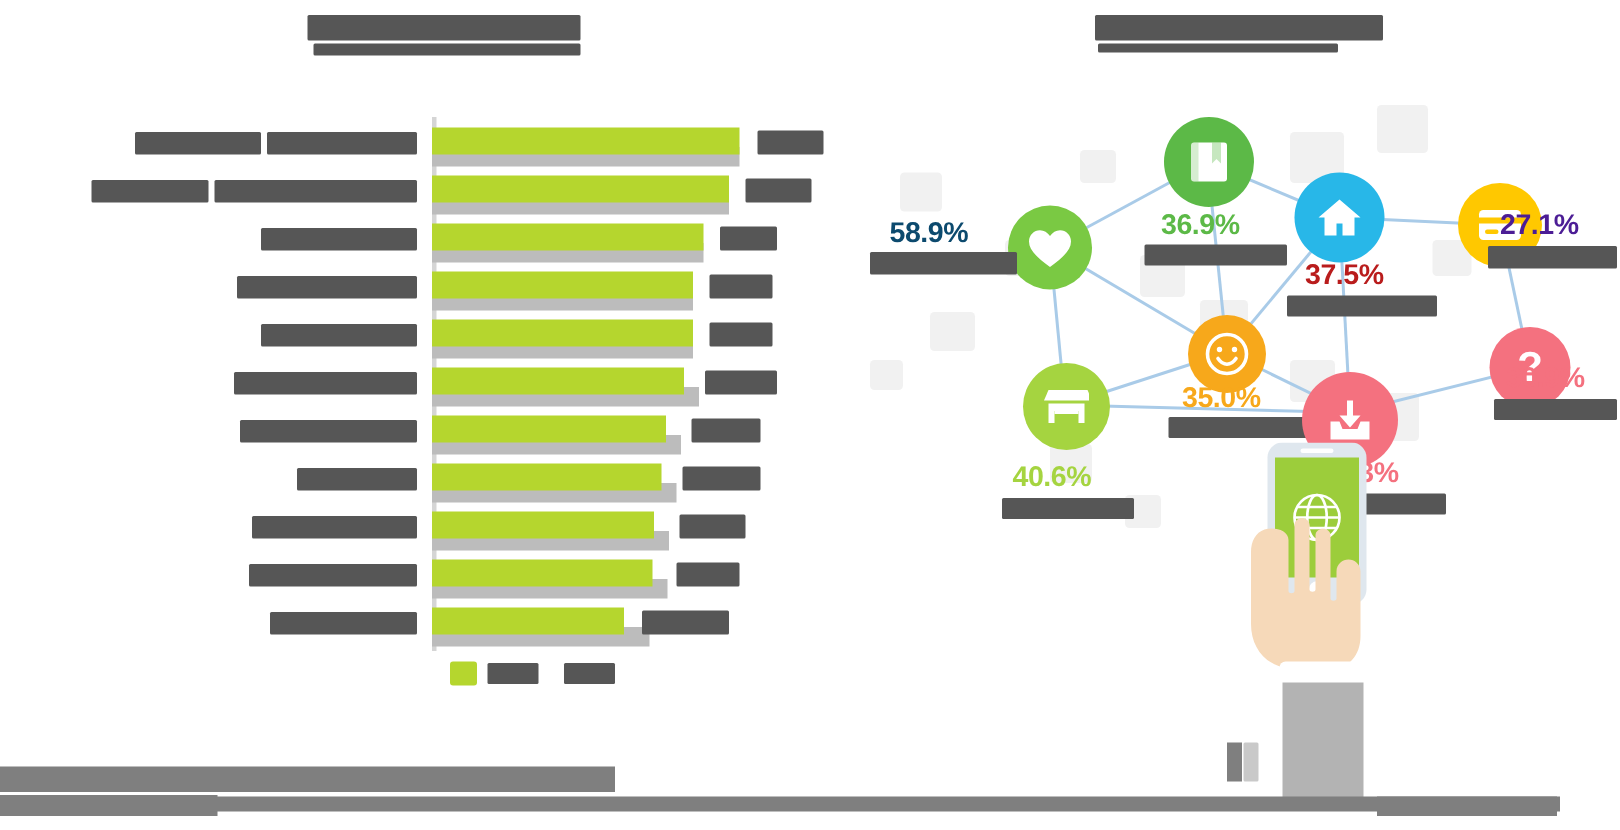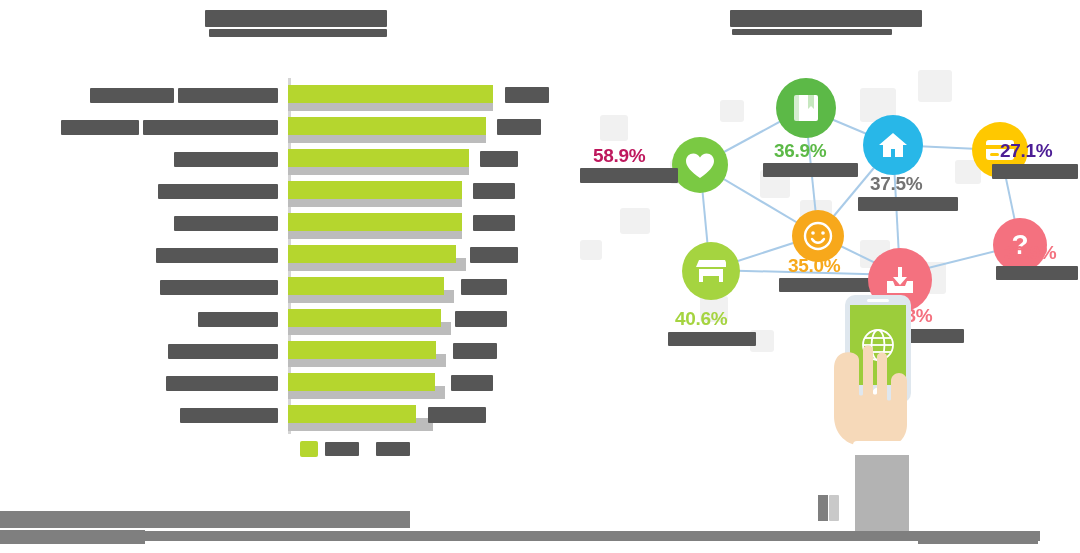--- a/index.html
+++ b/index.html
@@ -238,21 +238,21 @@
       </g>
     </svg>
 
     <div class="node" style="left:112px;top:97px;width:56px;height:56px;background:#7ac943;">
       <span>
         <svg width="30" height="27" viewBox="0 0 30 27">
             <path fill="#ffffff" d="M15 26C6 19.5 1 14.5 1 9 1 4.6 4.4 1.5 8.3 1.5c2.7 0 5.1 1.5 6.7 3.9 1.6-2.4 4-3.9 6.7-3.9C25.6 1.5 29 4.6 29 9c0 5.5-5 10.5-14 17z"></path>
           </svg>
       </span>
     </div>
-    <div class="pct" style="left:33px;top:105px;color:#be185d;">58.9%</div>
+    <div class="pct" style="left:33px;top:105px;color:#0c4a6e;">58.9%</div>
     <span class="redact pct-cap" style="left:20px;top:128px;width:98px;height:15px;"></span>
 
     <div class="node" style="left:216px;top:38px;width:60px;height:60px;background:#5cb947;">
       <span>
         <svg width="28" height="30" viewBox="0 0 28 30">
           <rect x="2" y="2" width="24" height="26" rx="2" fill="#ffffff"></rect>
           <rect x="2" y="2" width="5" height="26" fill="#5cb947" opacity="0.25"></rect>
           <path d="M16 2h6v14l-3-3-3 3z" fill="#5cb947" opacity="0.35"></path>
         </svg>
       </span>
@@ -260,21 +260,21 @@
     <div class="pct" style="left:214px;top:100px;color:#5cb947;text-align:right;">36.9%</div>
     <span class="redact pct-cap" style="left:203px;top:123px;width:95px;height:14px;"></span>
 
     <div class="node" style="left:303px;top:75px;width:60px;height:60px;background:#28b7e8;">
       <span>
         <svg width="30" height="28" viewBox="0 0 30 28">
           <path fill="#ffffff" d="M15 2 1 14h4v12h8v-8h4v8h8V14h4z"></path>
         </svg>
       </span>
     </div>
-    <div class="pct" style="left:310px;top:133px;color:#737373;">37.5%</div>
+    <div class="pct" style="left:310px;top:133px;color:#b91c1c;">37.5%</div>
     <span class="redact pct-cap" style="left:298px;top:157px;width:100px;height:14px;"></span>
 
     <div class="node" style="left:412px;top:82px;width:56px;height:56px;background:#ffc800;">
       <span>
         <svg width="30" height="22" viewBox="0 0 30 22">
           <rect x="1" y="1" width="28" height="20" rx="3" fill="#ffffff"></rect>
           <rect x="1" y="6" width="28" height="4" fill="#ffc800"></rect>
           <rect x="5" y="14" width="9" height="3" rx="1.5" fill="#ffc800"></rect>
         </svg>
       </span>

